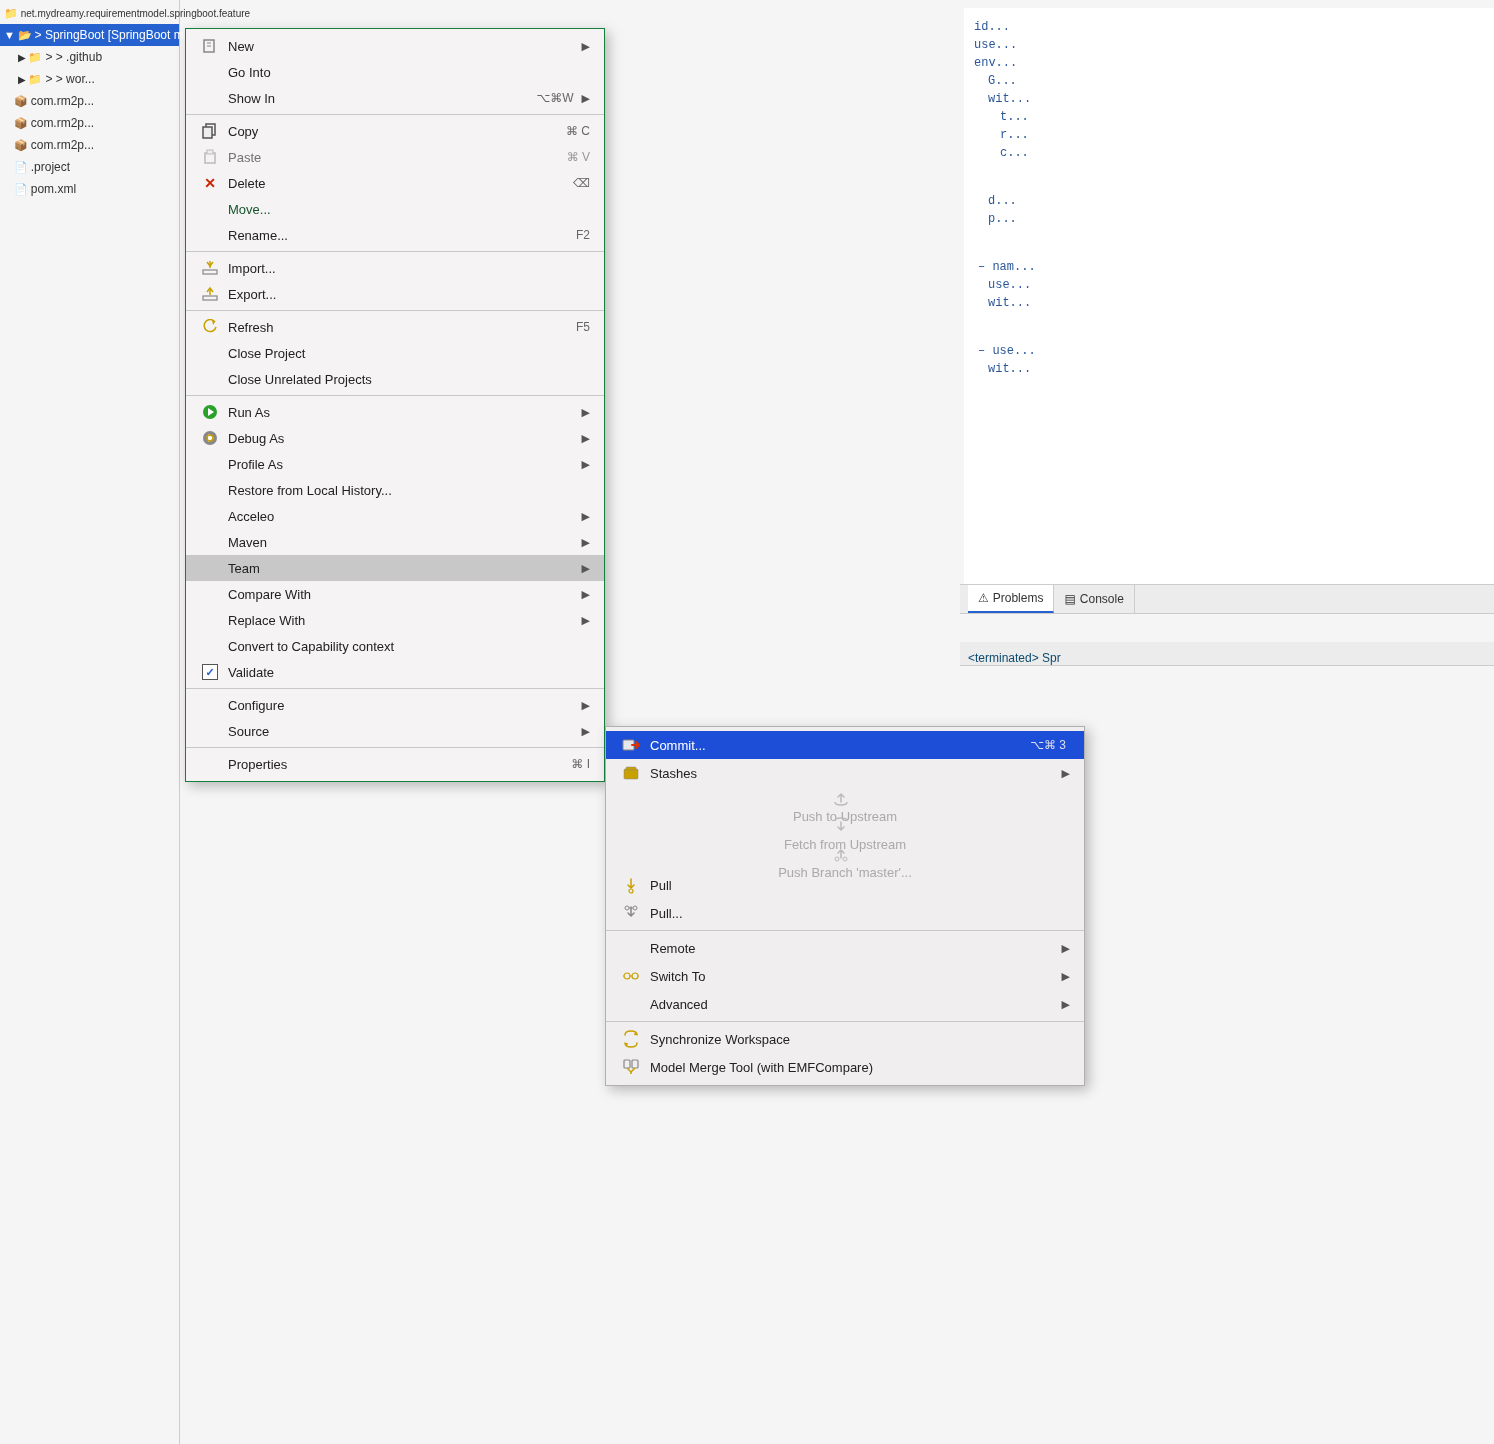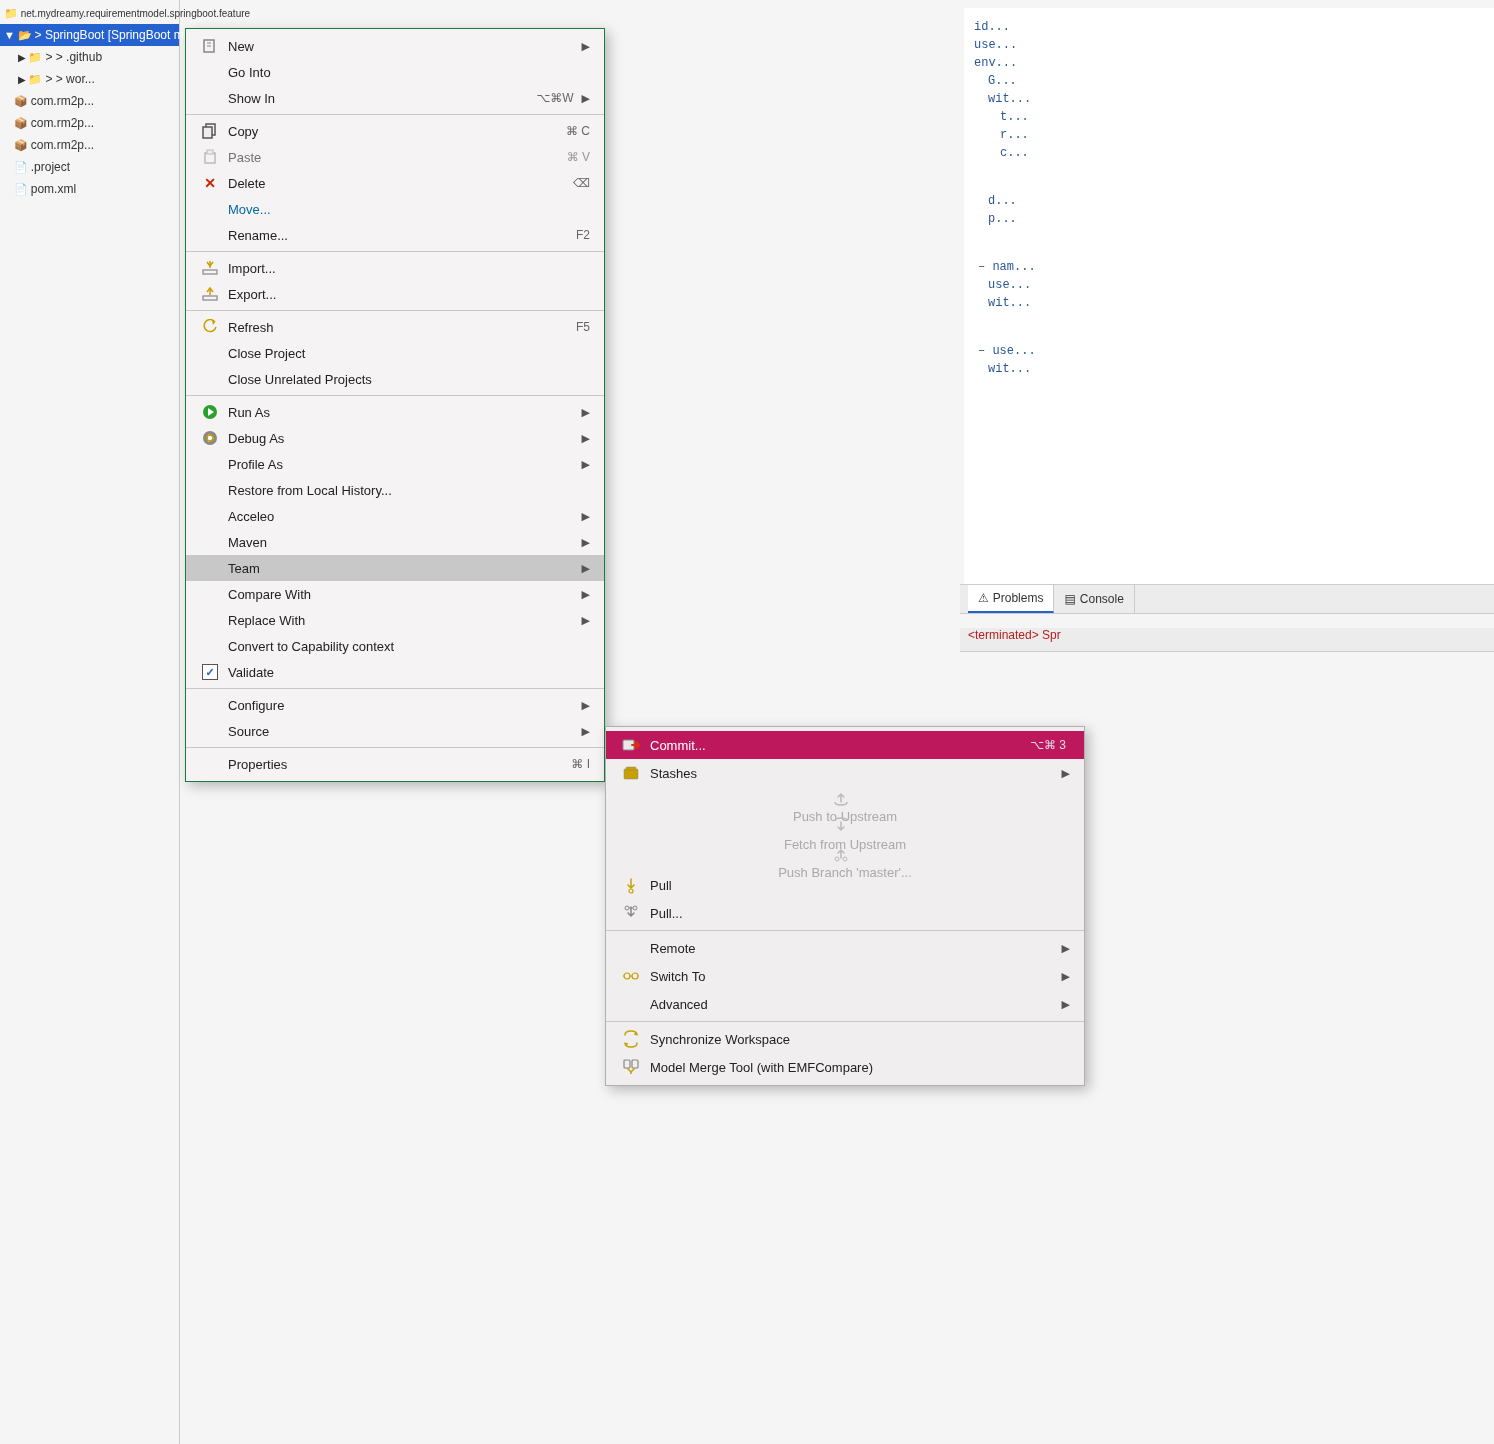--- a/index.html
+++ b/index.html
@@ -90,29 +90,29 @@
       border-right: 1px solid #ccc;
     }
 
     .problems-tab.active {
       background: #fff;
       border-bottom: 2px solid #2562d0;
     }
 
     .terminated-bar {
       position: absolute;
-      top: 628px; left: 960px;
+      top: 642px; left: 960px;
       width: 534px;
       height: 24px;
       background: #ececec;
       display: flex;
-      align-items: flex-start;
+      align-items: flex-end;
       padding-left: 8px;
       font-size: 12px;
-      color: #b91c1c;
+      color: #0c4a6e;
       border-bottom: 1px solid #ccc;
     }
 
     
     .context-menu {
       position: absolute;
       top: 28px;
       left: 185px;
       width: 420px;
       background: #f5f3f3;
@@ -187,21 +187,21 @@
       align-items: center;
       height: 28px;
       padding: 0 14px;
       cursor: pointer;
       position: relative;
       color: #222;
       font-size: 13px;
     }
 
     .team-menu-item.selected {
-      background: #be185d;
+      background: #1d4ed8;
       color: white;
     }
 
     .team-menu-item.selected .shortcut {
       color: #dde;
     }
 
     .team-menu-item.disabled {
       color: #aaa;
       flex-direction: column;
@@ -382,21 +382,21 @@
   <div class="menu-item">
     <span class="item-icon">
       <span style="color:#cc2200; font-size:14px; font-weight:bold;">✕</span>
     </span>
     <span class="item-label">Delete</span>
     <span class="shortcut">⌫</span>
   </div>
 
   <div class="menu-item disabled">
     <span class="item-icon"></span>
-    <span class="item-label" style="color:#0369a1;">Move...</span>
+    <span class="item-label" style="color:#14532d;">Move...</span>
   </div>
 
   <div class="menu-item">
     <span class="item-icon"></span>
     <span class="item-label">Rename...</span>
     <span class="shortcut">F2</span>
   </div>
 
   <div class="menu-separator"></div>
 

